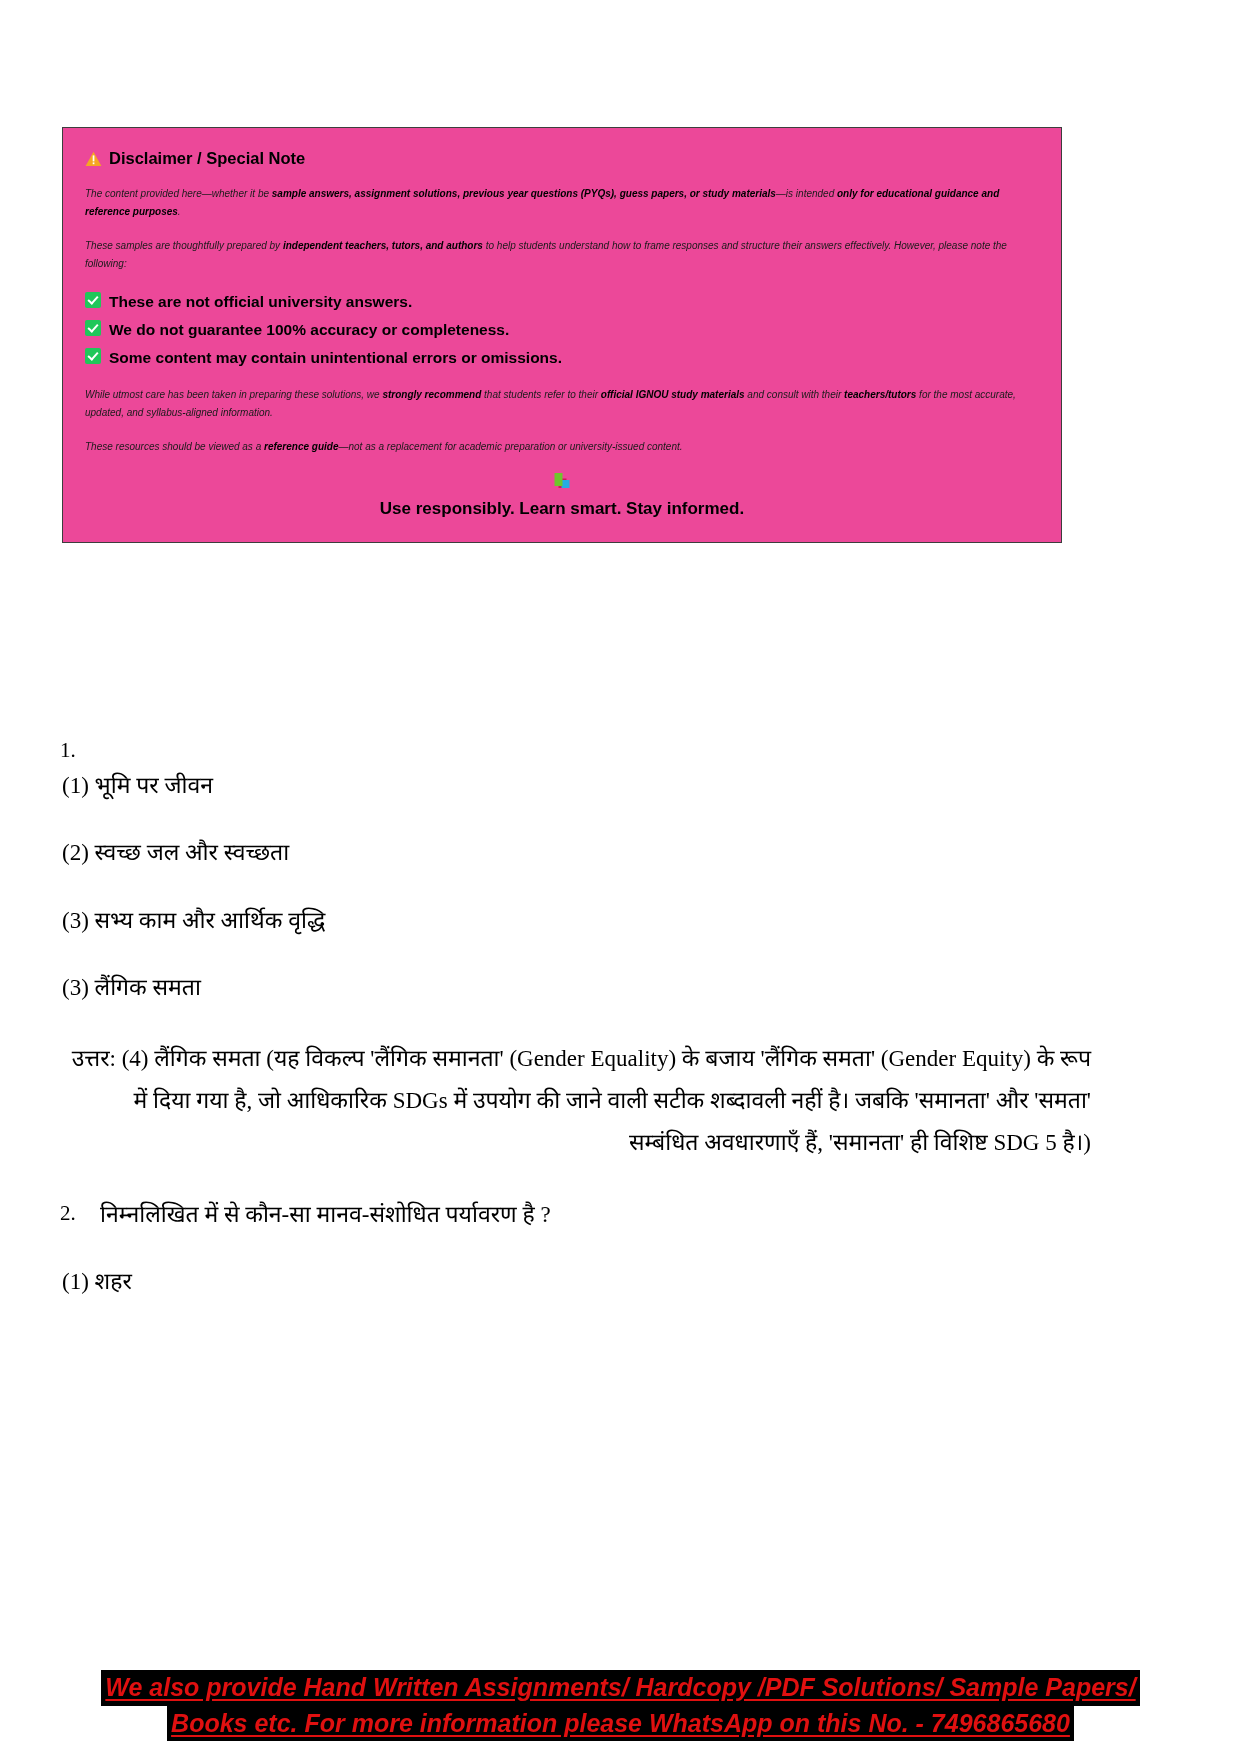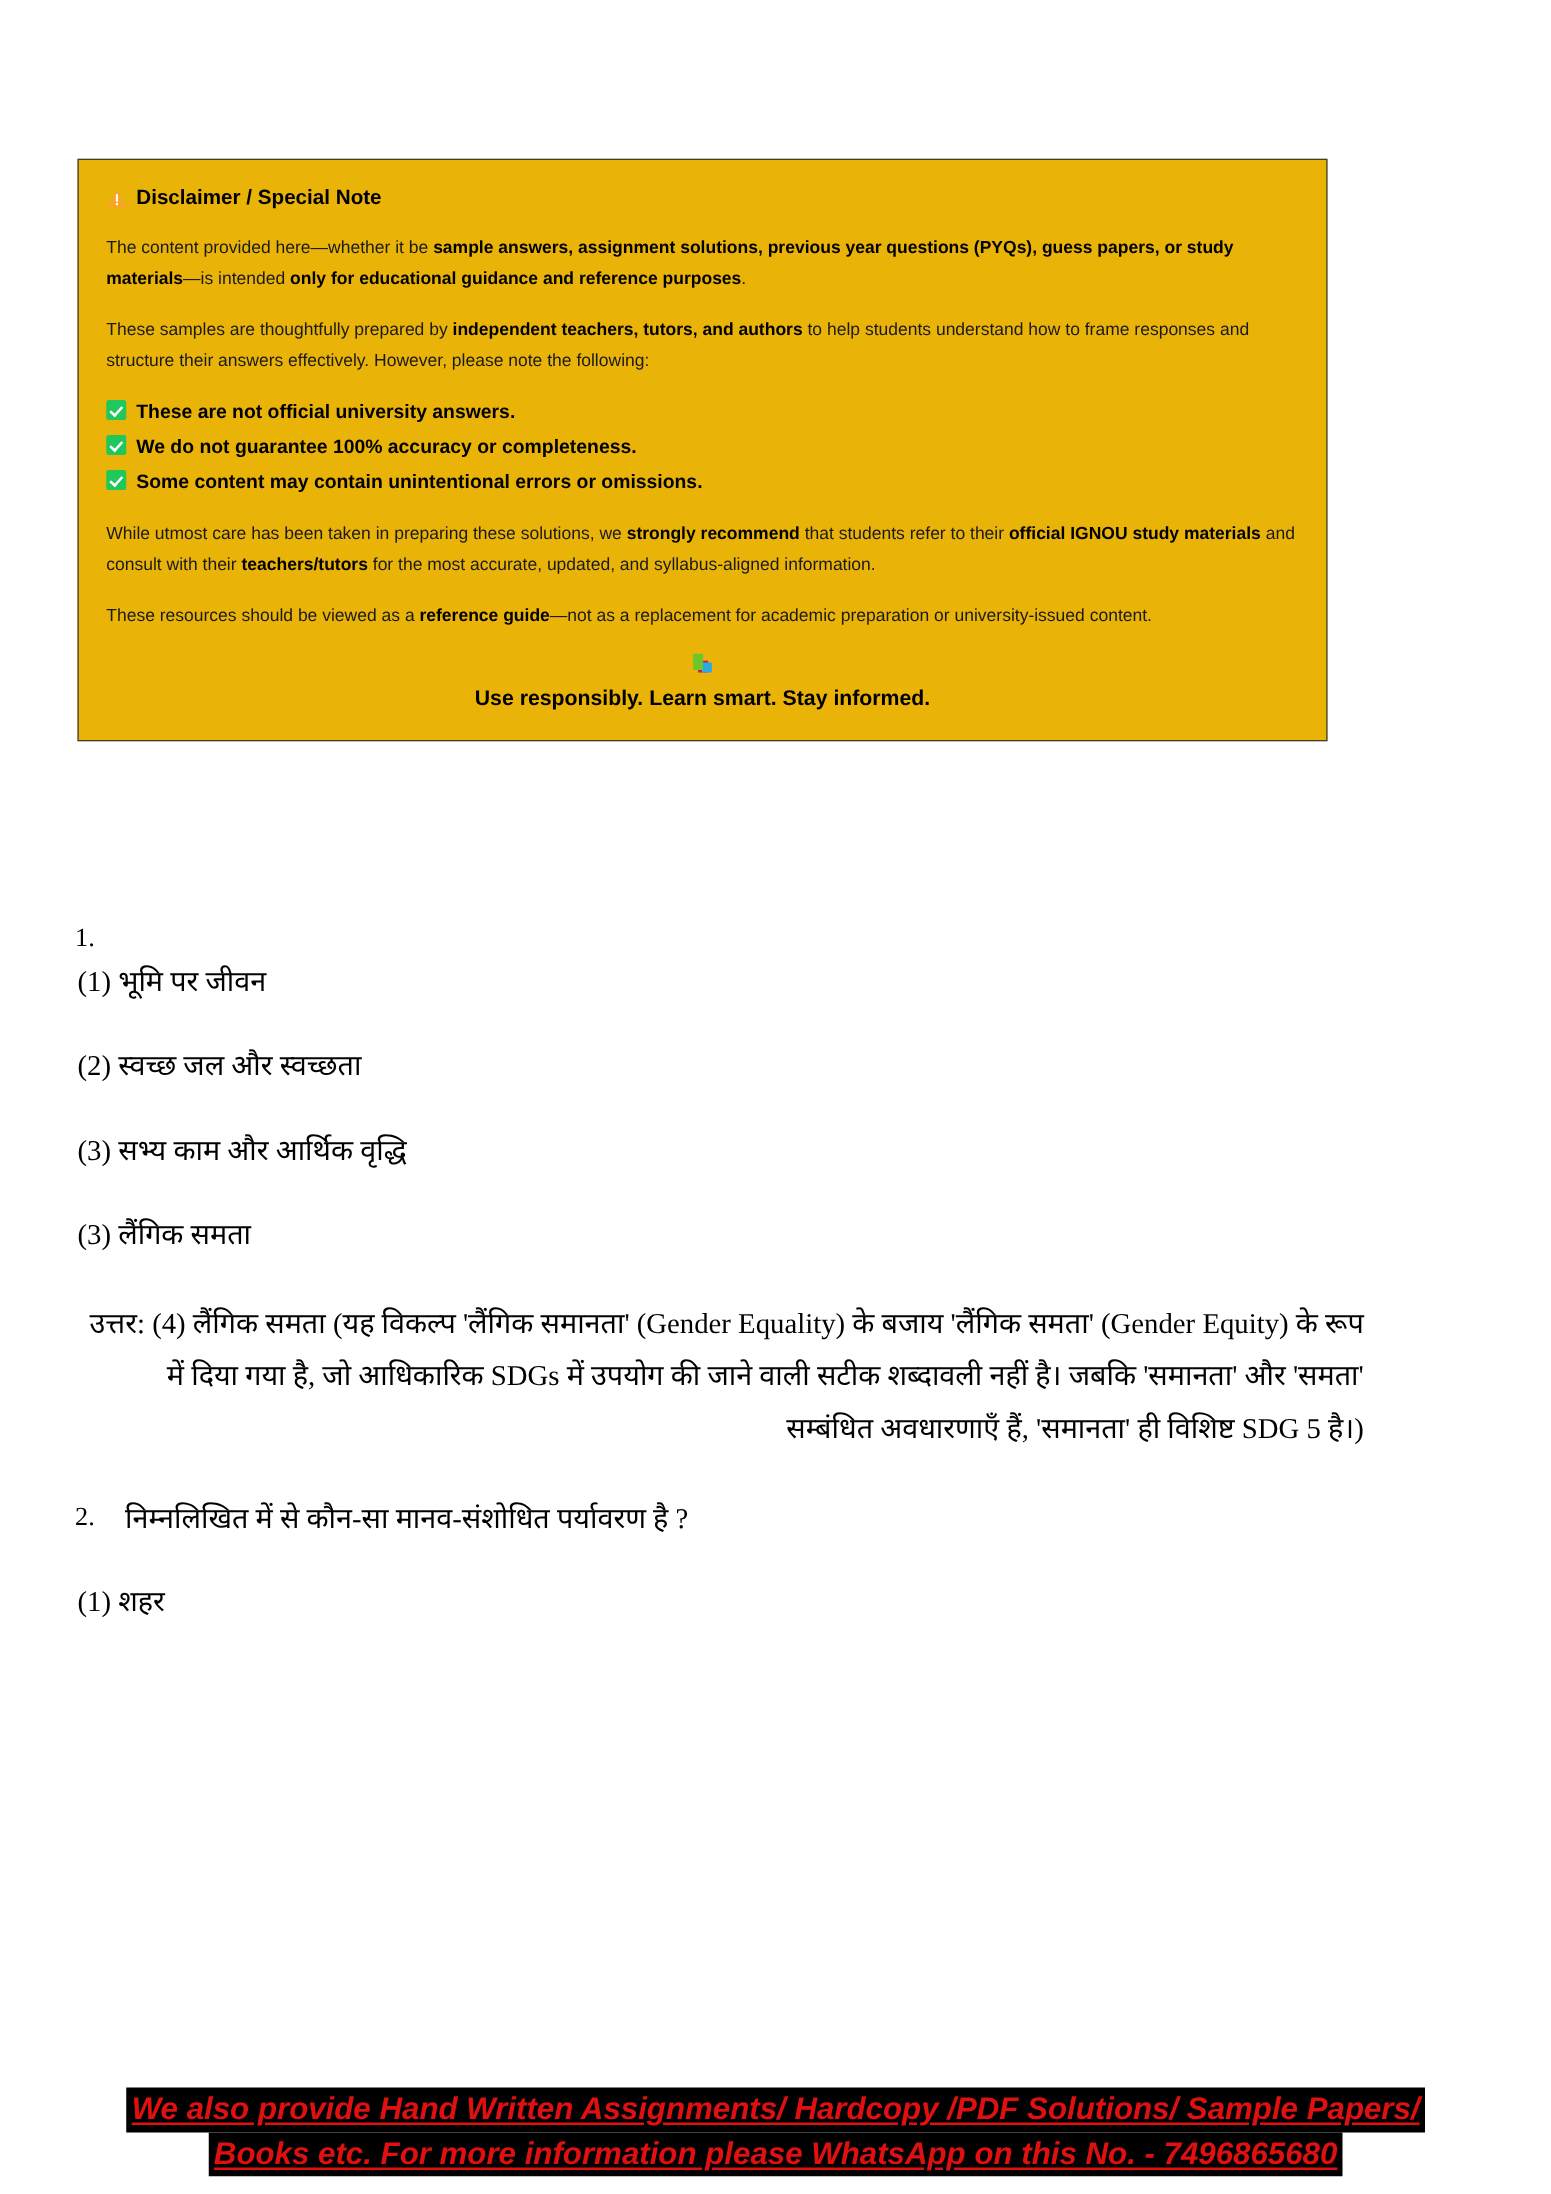--- a/index.html
+++ b/index.html
@@ -18,45 +18,46 @@
 
   
   .disclaimer-box {
     position: absolute;
     left: 62px;
     top: 127px;
     width: 1000px;
     box-sizing: border-box;
     border: 1.5px solid #3d3d3d;
     padding: 18px 22px 20px 22px;
-    background: #eab308;
+    background: #ec4899;
   }
   .disc-title {
     font-size: 16.5px;
     font-weight: bold;
     line-height: 1.3;
     margin: 2px 0 16px 0;
     display: flex;
     align-items: center;
     gap: 7px;
   }
   .warn-icon {
     display: inline-block;
     width: 17px;
     height: 16px;
     position: relative;
     flex: 0 0 auto;
   }
   .warn-icon svg { display: block; }
 
   .disc-p {
-    font-size: 14px;
+    font-size: 10px;
     line-height: 1.78;
     margin: 0 0 16px 0;
     color: #1a1a1a;
+    font-style: italic;
   }
   .disc-p b { font-weight: bold; color: #000; }
 
   .check-list {
     margin: 0 0 16px 0;
     padding: 0;
     list-style: none;
   }
   .check-list li {
     font-size: 15.5px;

